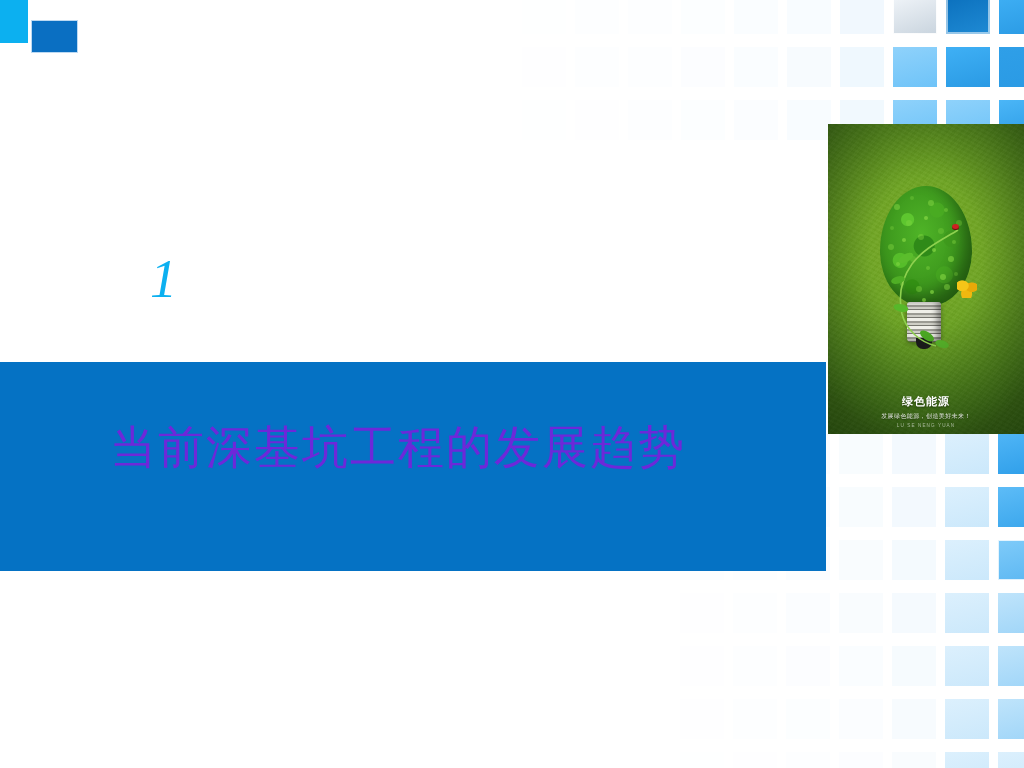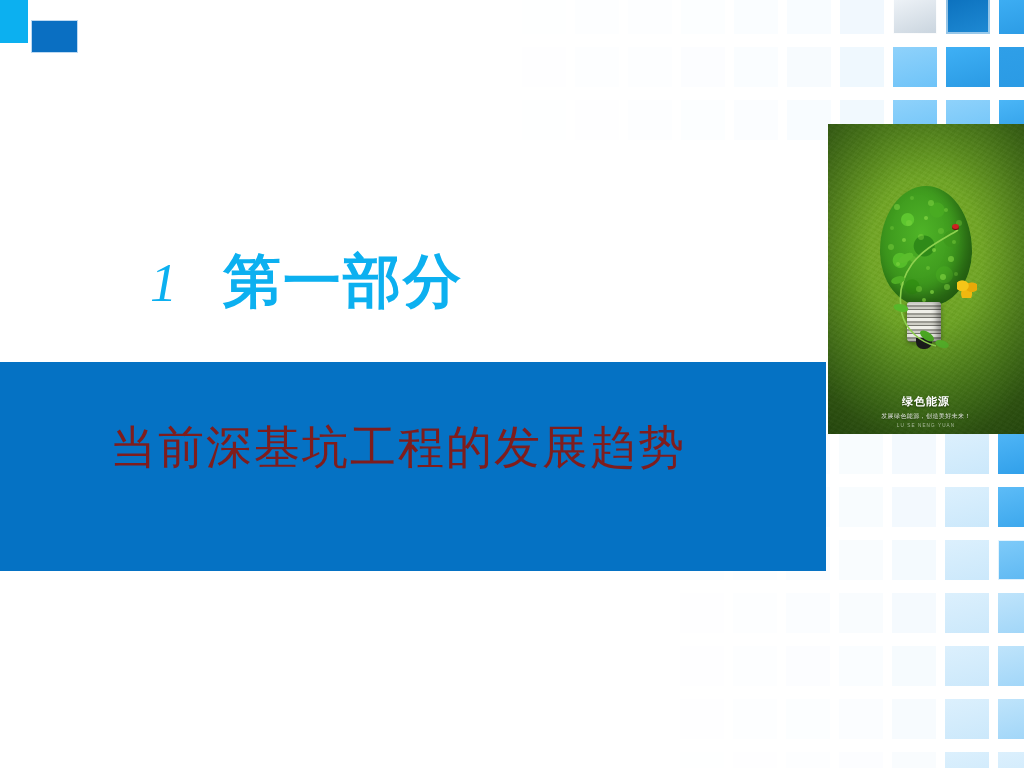--- a/index.html
+++ b/index.html
@@ -227,21 +227,21 @@
     top: 362px;
     width: 826px;
     height: 209px;
     background: #0572c4;
   }
   #band-text {
     position: absolute;
     left: 110px;
     top: 424px;
     font-size: 46px;
-    color: #7f1d1d;
+    color: #6d28d9;
     letter-spacing: 2px;
     white-space: nowrap;
     line-height: 1;
   }
 </style>
 </head>
 <body>
 
 <div id="slide">
 
@@ -375,19 +375,18 @@
     <div class="ladybug"></div>
     <div class="butterfly"></div>
     <div class="vignette"></div>
     <div class="poster-title">绿色能源</div>
     <div class="poster-sub">发展绿色能源，创造美好未来！</div>
     <div class="poster-pinyin">LU SE NENG YUAN</div>
   </div>
 
   <div id="section-head">
     <span class="num">1</span>
-    <span class="label">第一部分</span>
   </div>
 
   <div id="band"></div>
   <div id="band-text">当前深基坑工程的发展趋势</div>
 
 </div>
 
 </body></html>

